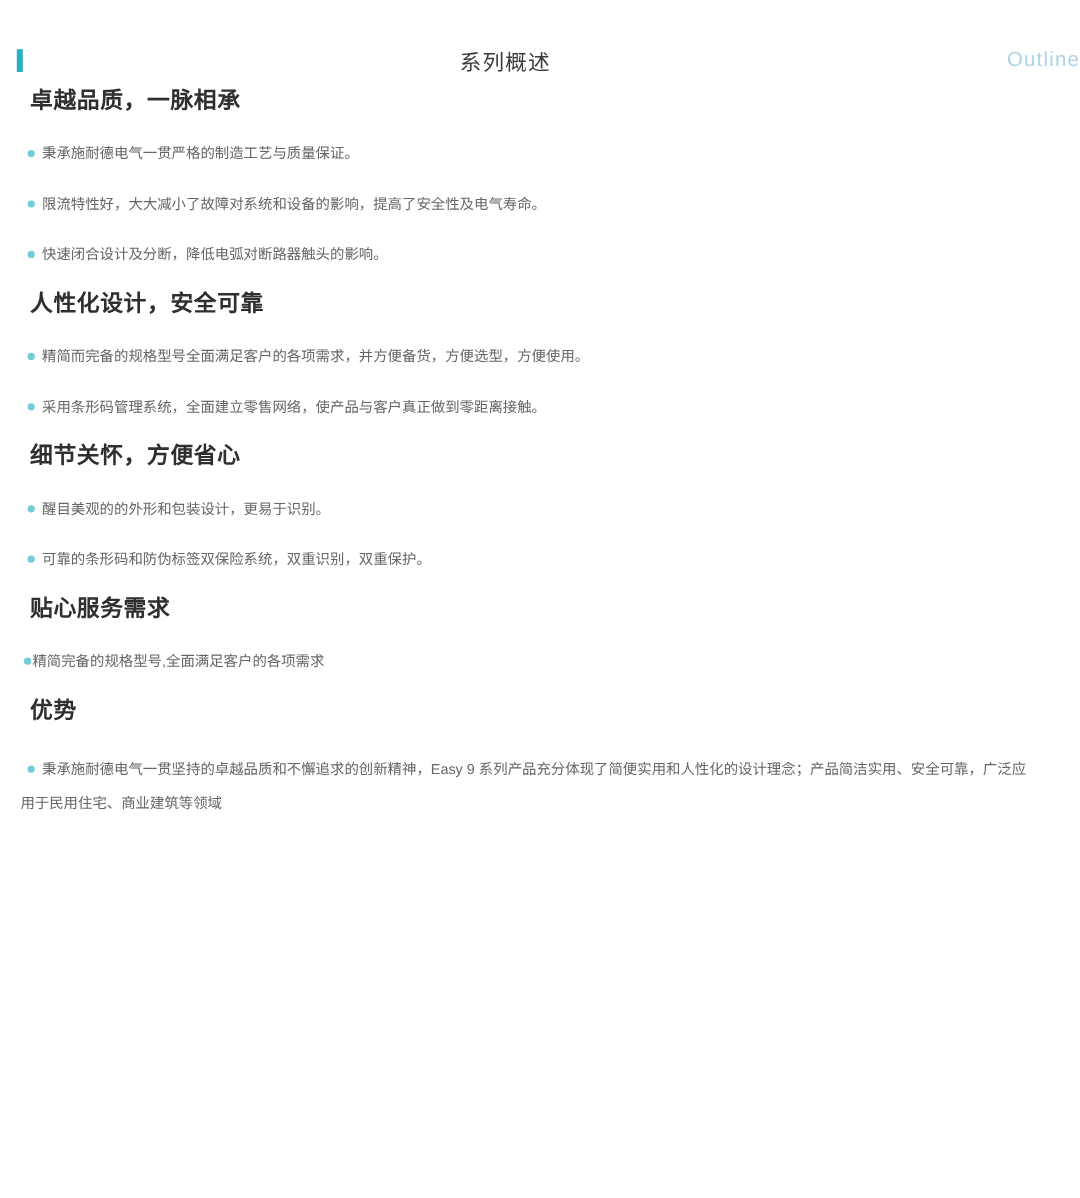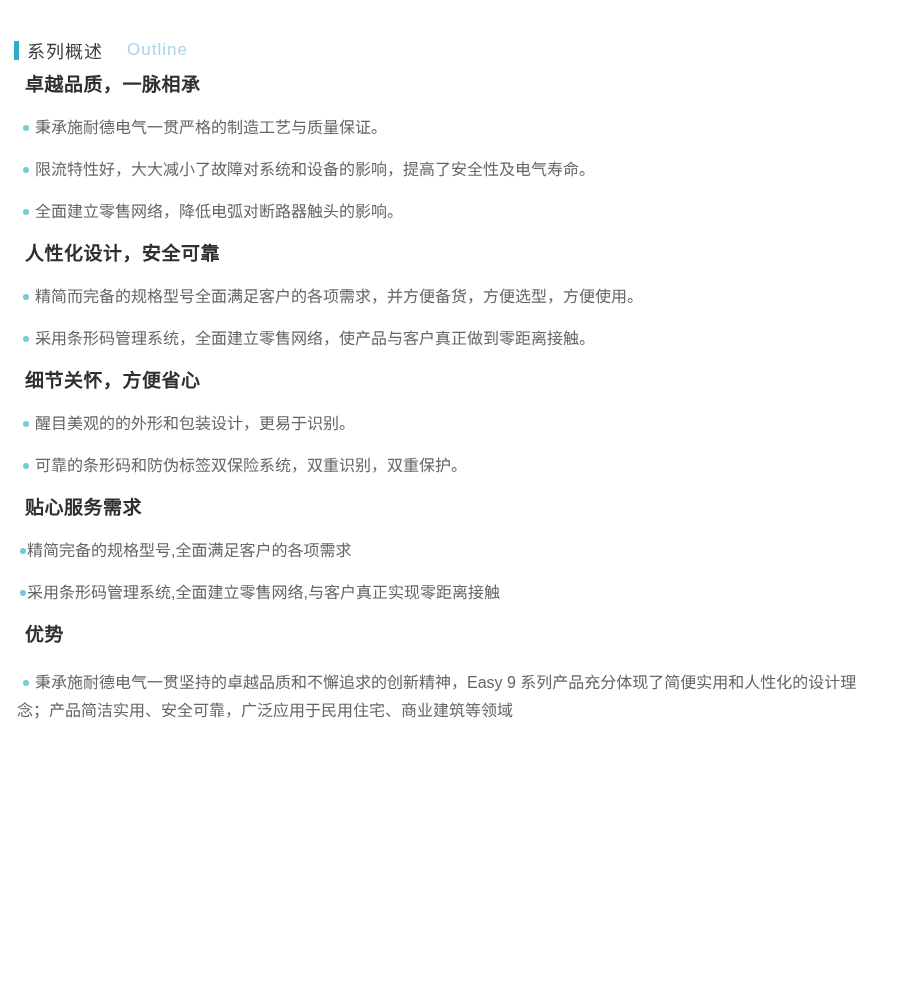--- a/index.html
+++ b/index.html
@@ -16,20 +16,21 @@
     overflow: hidden;
     box-sizing: border-box;
     padding: 40px 0 0 14px;
   }
   
   .outline-header {
     display: flex;
     align-items: center;
     height: 20px;
     margin-bottom: 16px;
+    justify-content: space-between;
   }
   .accent-bar {
     width: 5px;
     height: 19px;
     background: var(--accent-bar, #29AFC6);
     margin-right: 8px;
   }
   .header-title-zh {
     font-size: 18px;
     color: var(--header-zh, #3B3B3B);
@@ -52,21 +53,21 @@
     color: var(--heading, #2F2F2F);
     line-height: 18px;
     margin: 14px 0 25px 0;
     padding-left: 8px;
     letter-spacing: 0.5px;
   }
   .section:first-child .section-title {
     margin-top: 0;
   }
   .item {
-    font-size: 16px;
+    font-size: 12px;
     color: var(--body, #646668);
     line-height: 18px;
     margin-bottom: 24px;
   }
   .dot {
     display: inline-block;
     width: 6px;
     height: 6px;
     border-radius: 50%;
     background: var(--bullet, #74CBDA);
@@ -100,21 +101,21 @@
     <div class="item-list">
   <div class="item">
     <span class="dot"></span><span class="item-text">秉承施耐德电气一贯严格的制造工艺与质量保证。</span>
   </div>
 
   <div class="item">
     <span class="dot"></span><span class="item-text">限流特性好，大大减小了故障对系统和设备的影响，提高了安全性及电气寿命。</span>
   </div>
 
   <div class="item">
-    <span class="dot"></span><span class="item-text">全面建立零售网络，降低电弧对断路器触头的影响。</span>
+    <span class="dot"></span><span class="item-text">快速闭合设计及分断，降低电弧对断路器触头的影响。</span>
   </div>
 </div>
   </div>
 
   <div class="section">
     <div class="section-title">人性化设计，安全可靠</div>
     <div class="item-list">
   <div class="item">
     <span class="dot"></span><span class="item-text">精简而完备的规格型号全面满足客户的各项需求，并方便备货，方便选型，方便使用。</span>
   </div>
@@ -139,23 +140,20 @@
 </div>
   </div>
 
   <div class="section compact">
     <div class="section-title">贴心服务需求</div>
     <div class="item-list">
   <div class="item">
     <span class="dot"></span><span class="item-text">精简完备的规格型号,全面满足客户的各项需求</span>
   </div>
 
-  <div class="item">
-    <span class="dot"></span><span class="item-text">采用条形码管理系统,全面建立零售网络,与客户真正实现零距离接触</span>
-  </div>
 
 </div>
   </div>
 
   <div class="section">
     <div class="section-title">优势</div>
     <div class="item-list">
   <div class="item wrap">
     <span class="dot"></span><span class="item-text">秉承施耐德电气一贯坚持的卓越品质和不懈追求的创新精神，Easy 9 系列产品充分体现了简便实用和人性化的设计理念；产品简洁实用、安全可靠，广泛应用于民用住宅、商业建筑等领域</span>
   </div>

